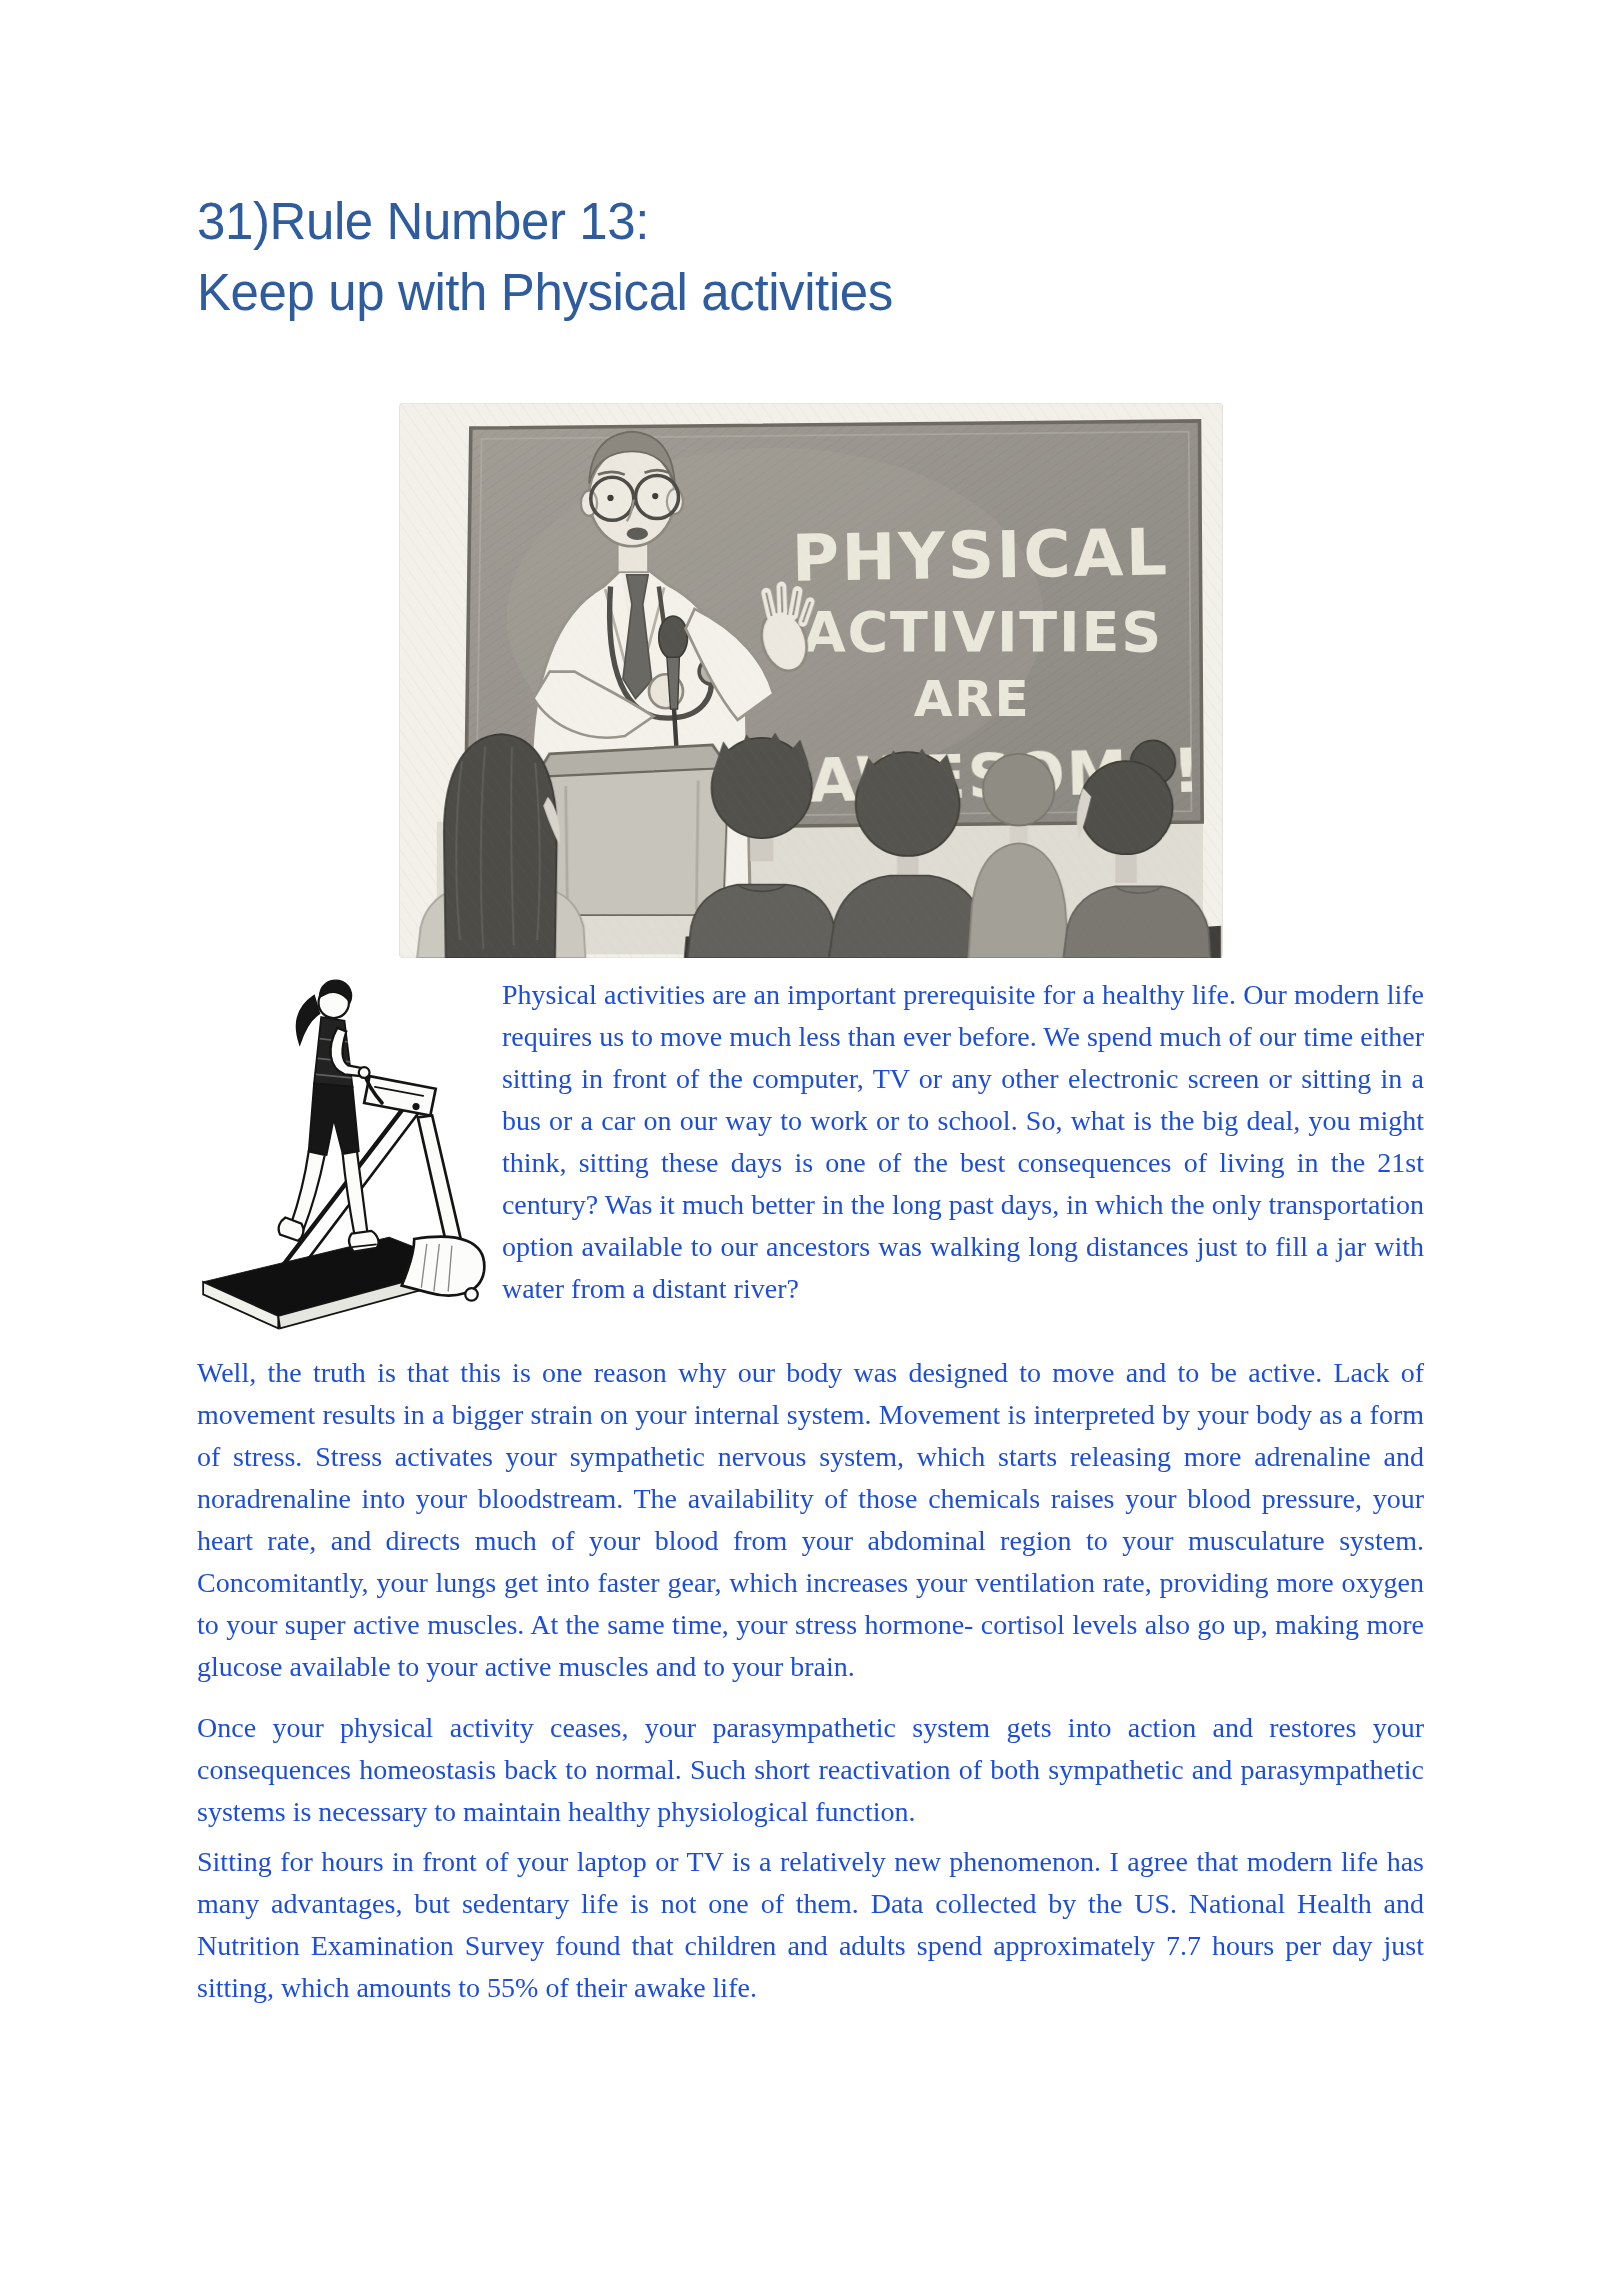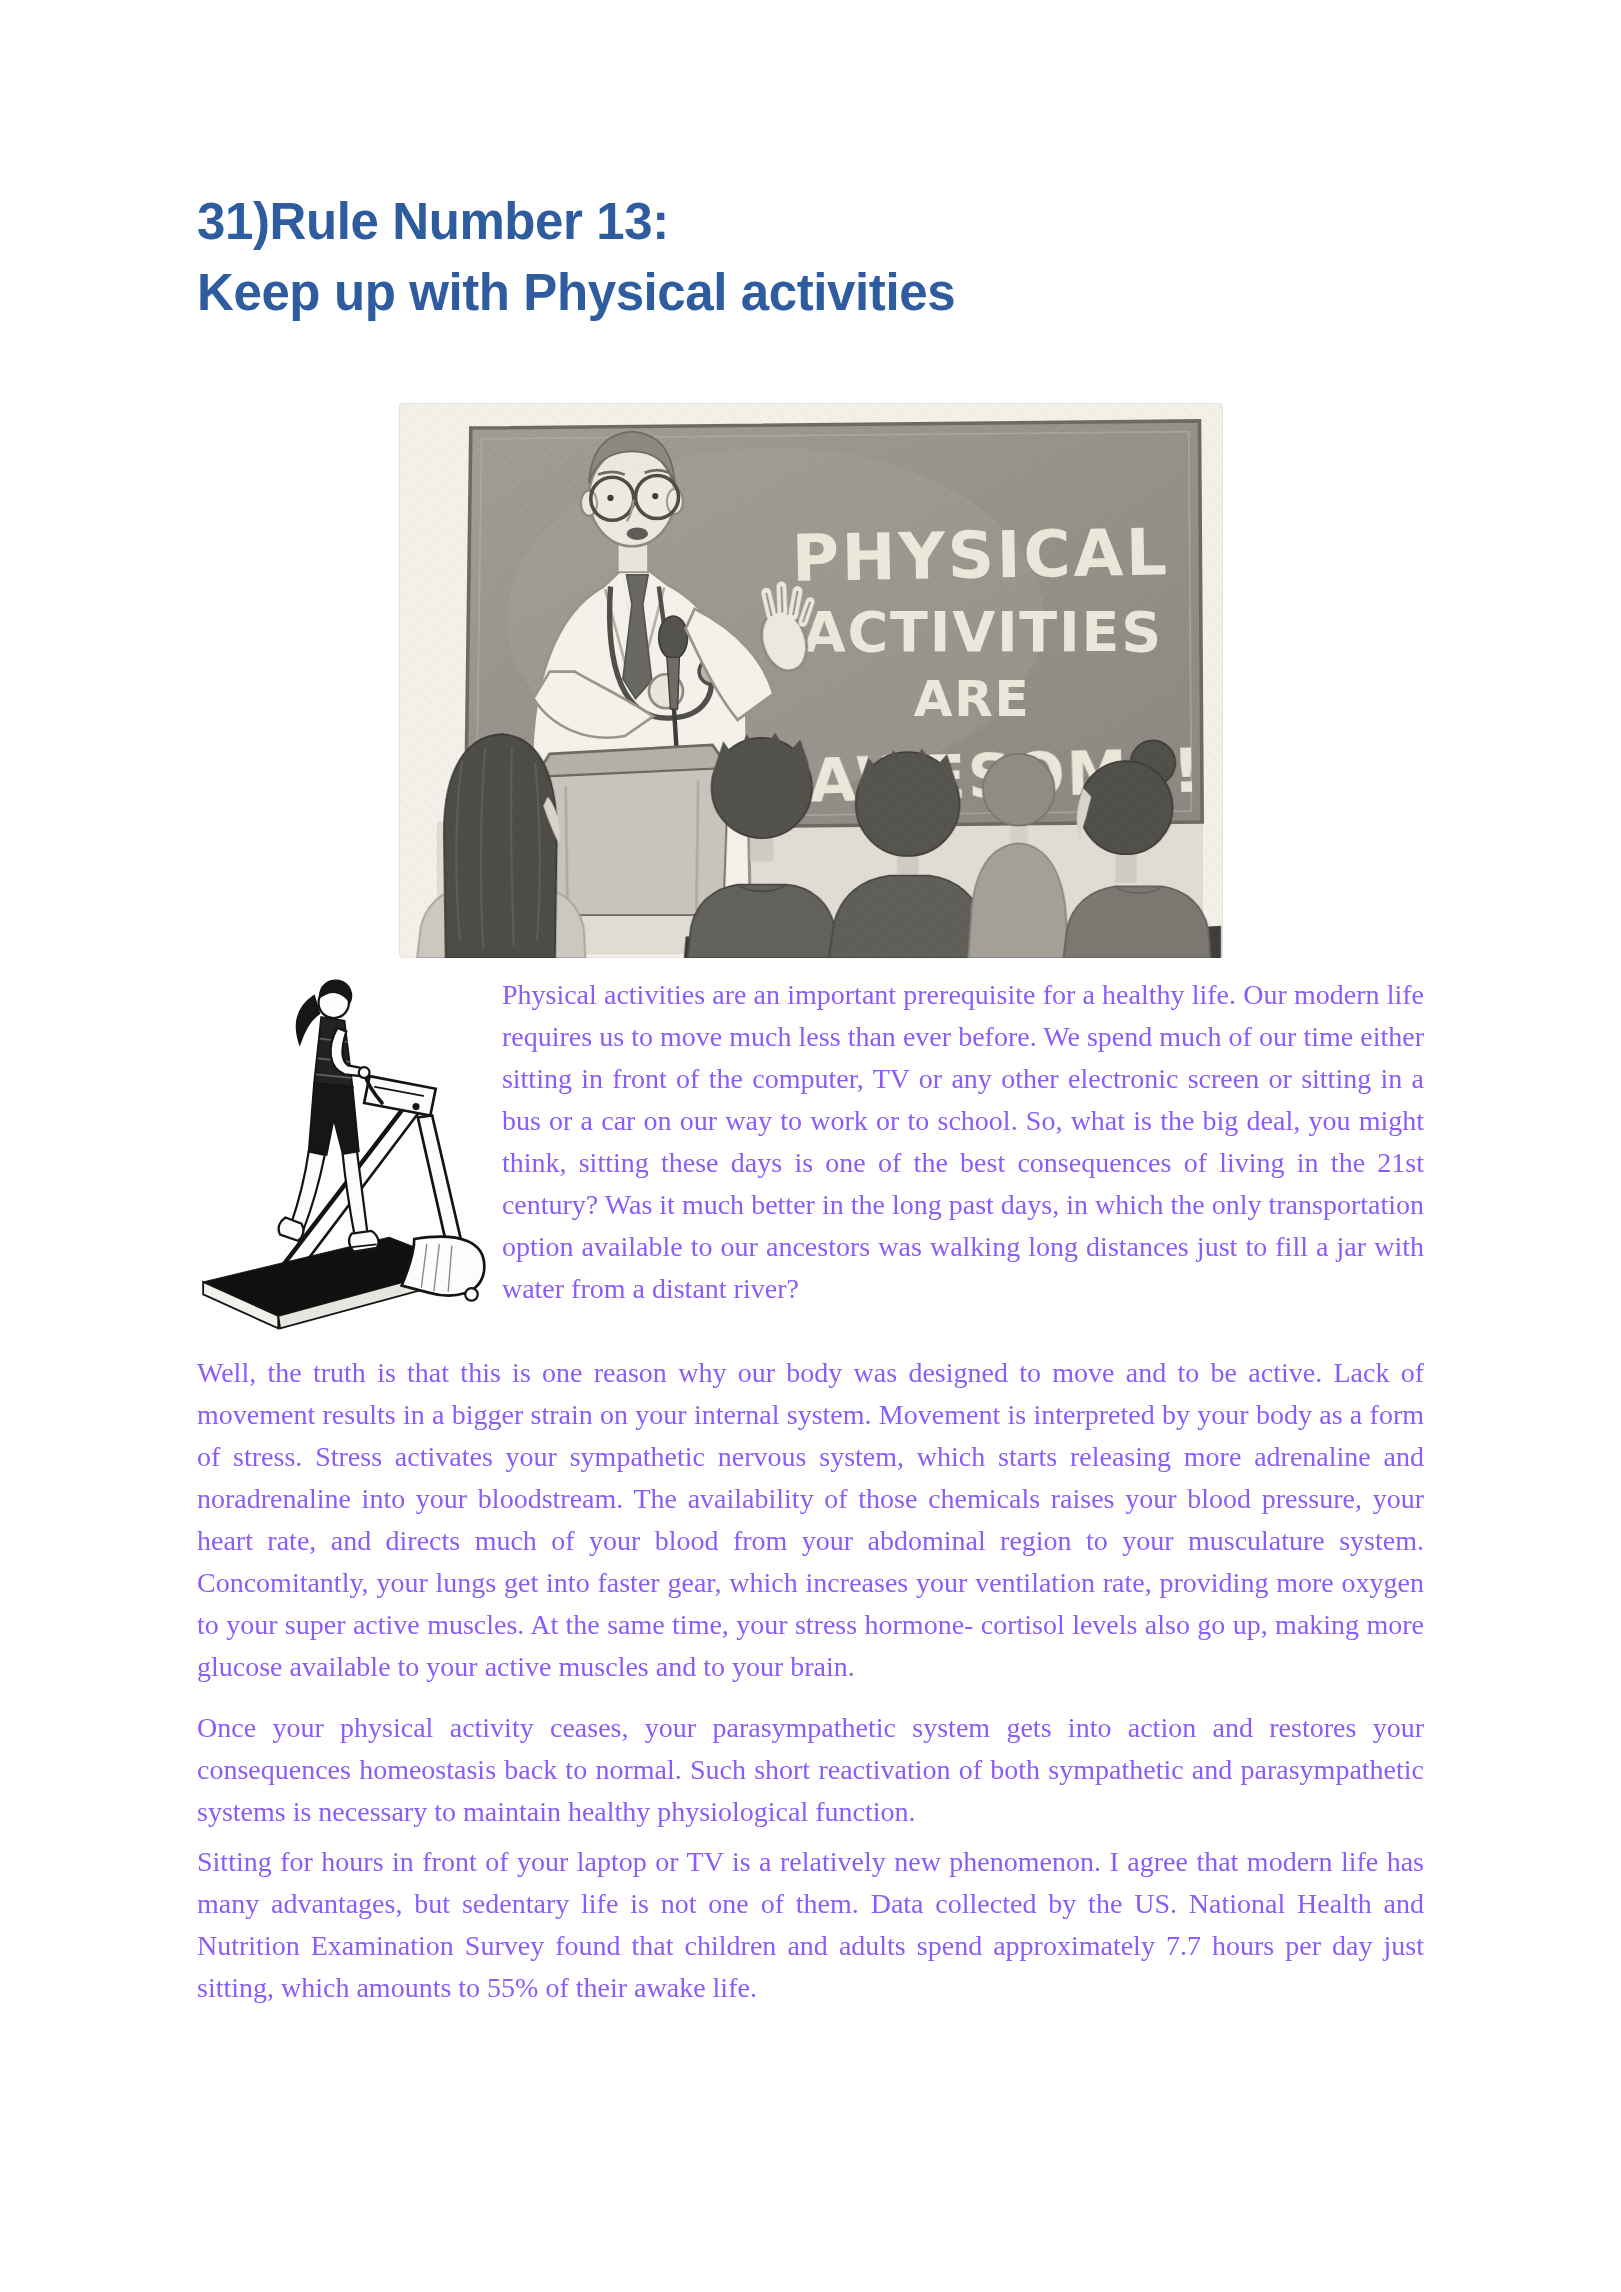--- a/index.html
+++ b/index.html
@@ -8,36 +8,36 @@
     position:relative;
     width:1621px; height:2293px;
     background:#ffffff;
     overflow:hidden;
     font-family:"Liberation Serif", serif;
   }
   .content { padding:0 197px; }
   .heading {
     margin:186px 0 16px 0;
     font-family:"Liberation Sans", sans-serif;
-    font-weight:700;
+    font-weight:400;
     font-size:51px;
     line-height:71px;
     color:#2e5c9e;
     letter-spacing:-0.4px;
   }
   .heading span { display:block; }
   .figure-lecture {
     width:824px; height:555px;
     margin:75px auto 16px auto;
   }
   .figure-lecture svg { display:block; width:824px; height:555px; }
   .bodytext {
     font-size:28px;
     line-height:42px;
-    color:#8b5cf6;
+    color:#1d4ed8;
     text-align:justify;
   }
   .para { margin:0; }
   .para-first   { margin-top:10.7px; }
   .para-second  { }
   .para-third   { margin-top:19.7px; }
   .para-fourth  { margin-top:8px; }
   .para-first::after { content:""; display:block; clear:both; }
   .treadmill-float {
     float:left;

